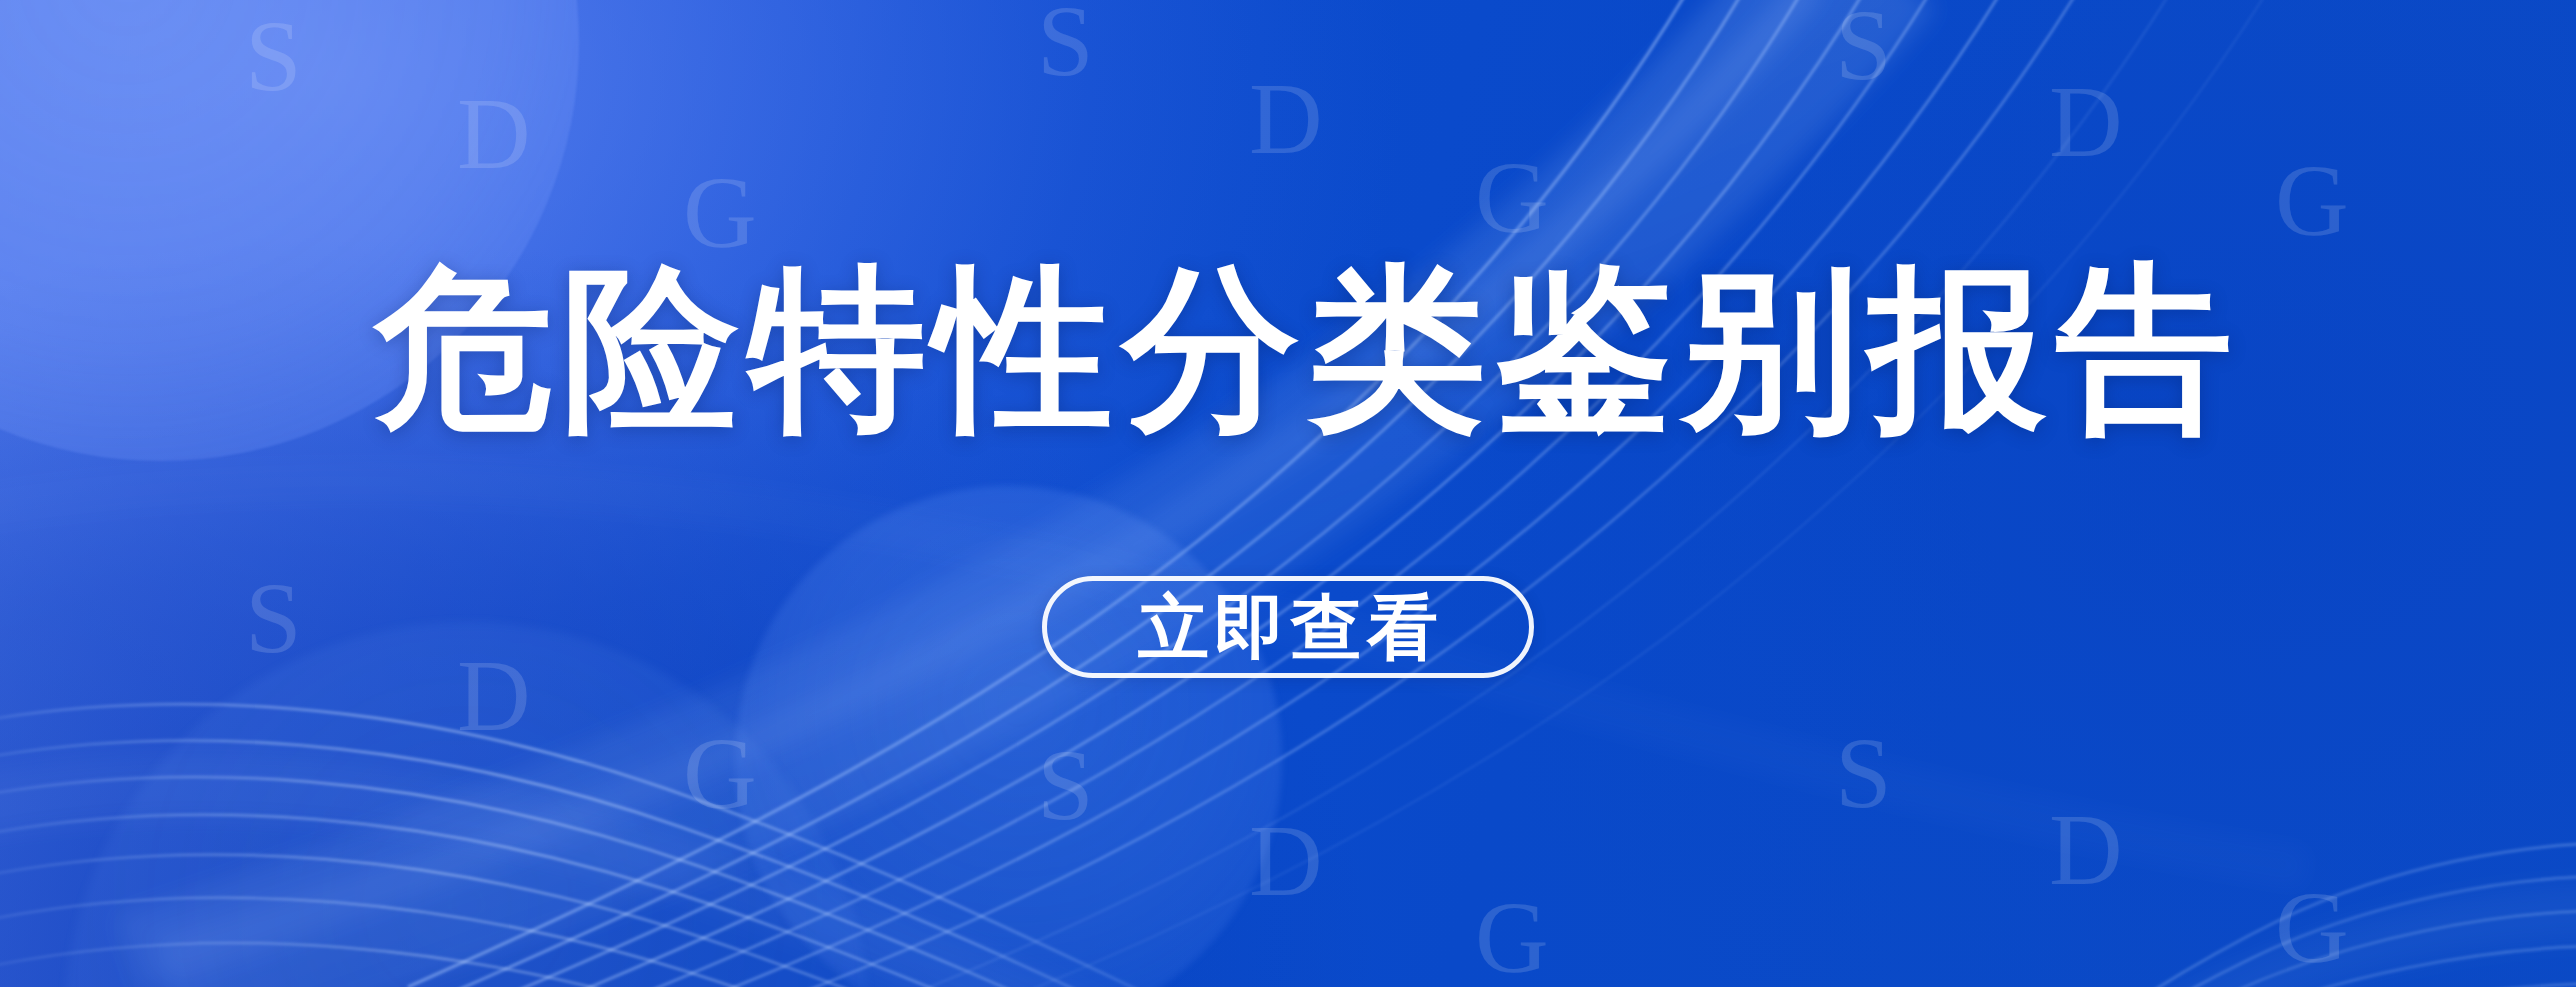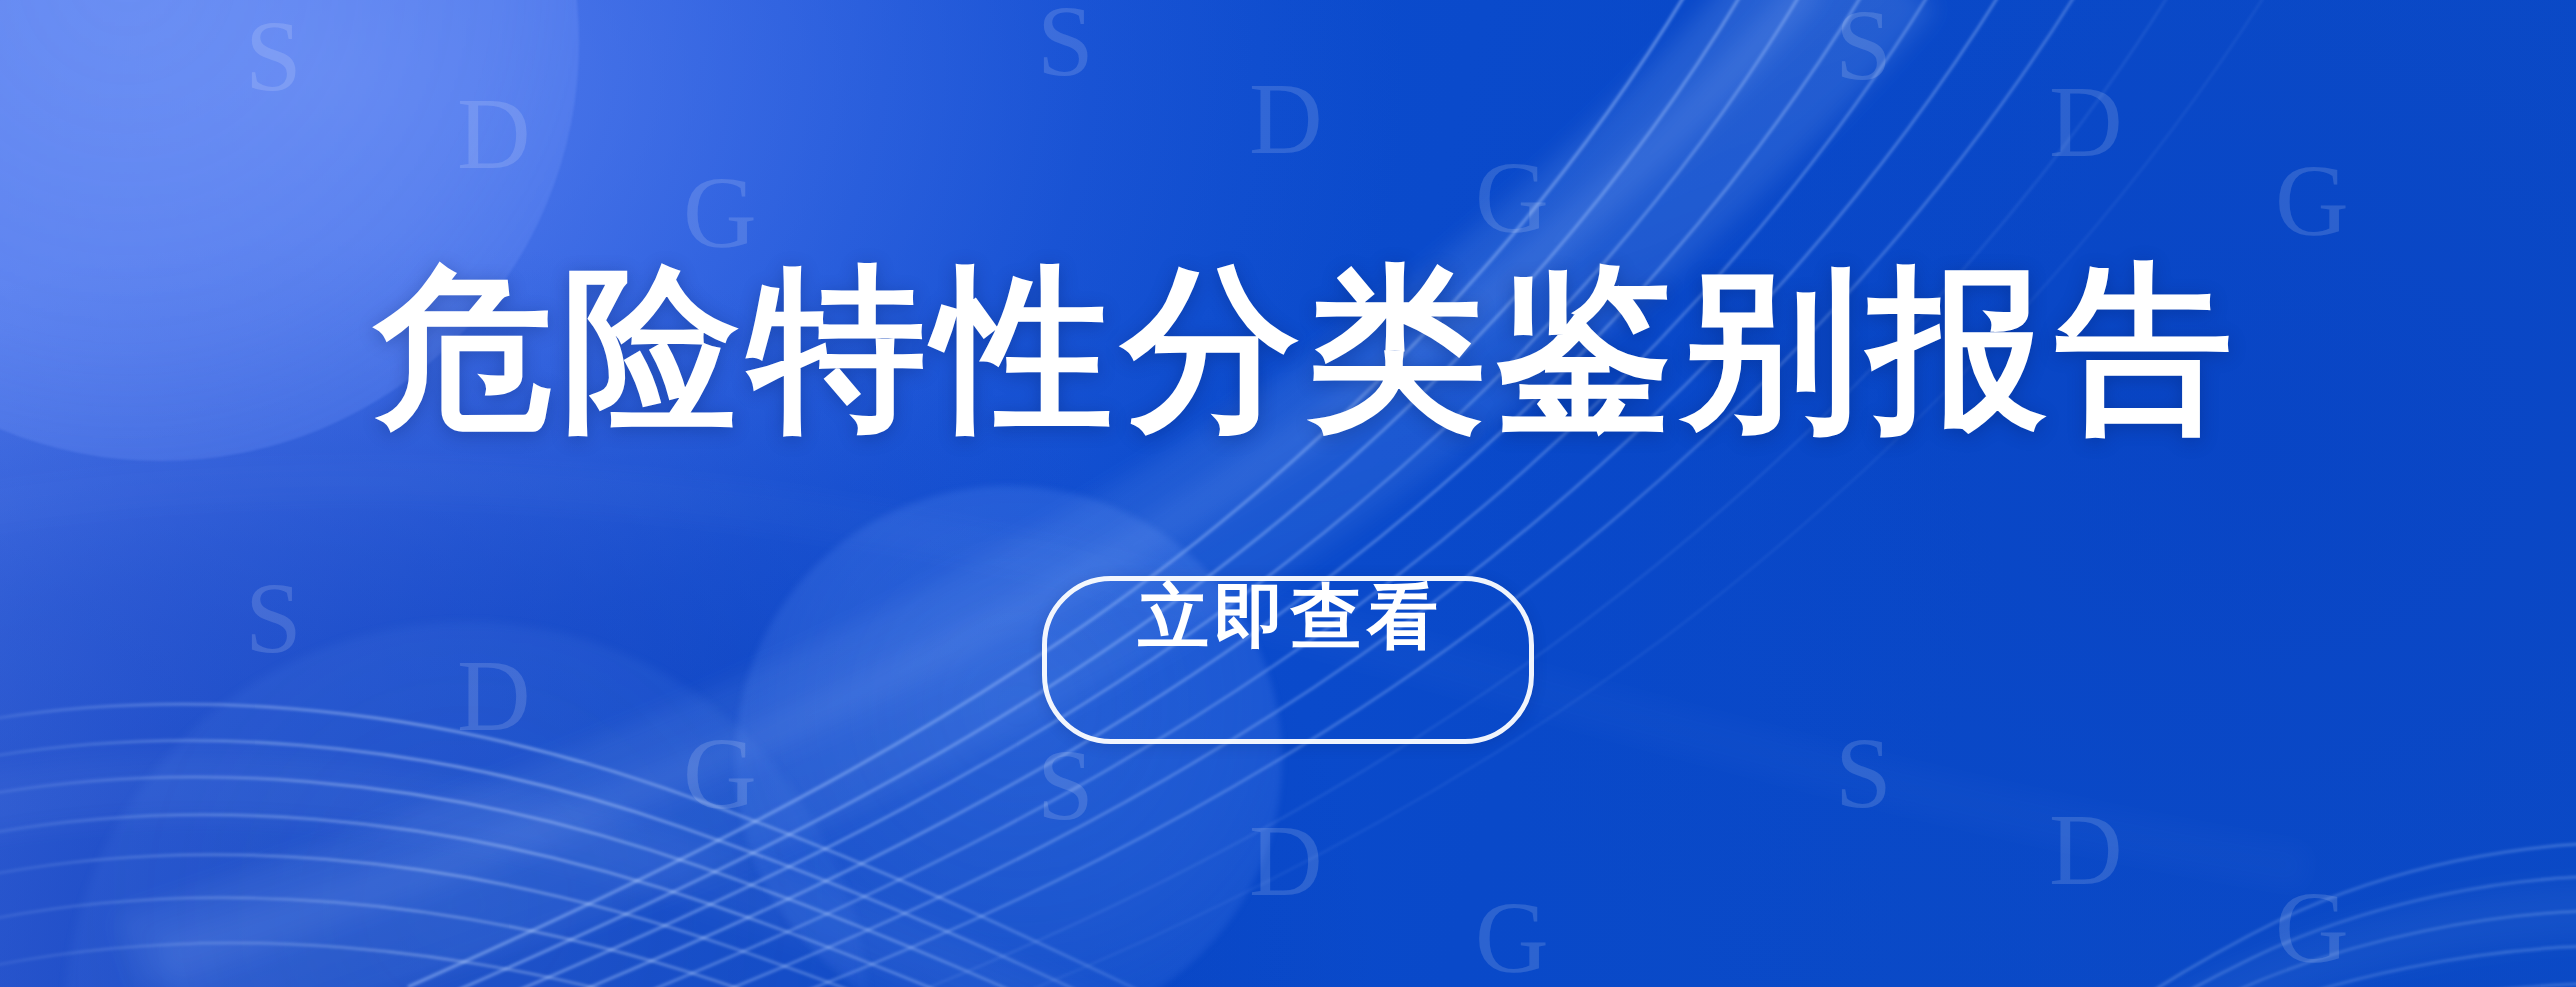--- a/index.html
+++ b/index.html
@@ -149,25 +149,25 @@
   .cta-wrap {
     position: absolute;
     top: 576px;
     left: 0;
     width: 100%;
     display: flex;
     justify-content: center;
   }
   .cta-button {
     width: 492px;
-    height: 168px;
+    height: 102px;
     border: 5.4px solid rgba(255,255,255,0.94);
     border-radius: 69px;
     display: flex;
-    align-items: flex-start;
+    align-items: center;
     justify-content: center;
     box-sizing: border-box;
     background: transparent;
     cursor: pointer;
     box-shadow: 0 2.1px 14px rgba(0,25,90,0.16);
   }
   .cta-label {
     color: #ffffff;
     font-family: "Liberation Sans", sans-serif;
     font-weight: 700;

